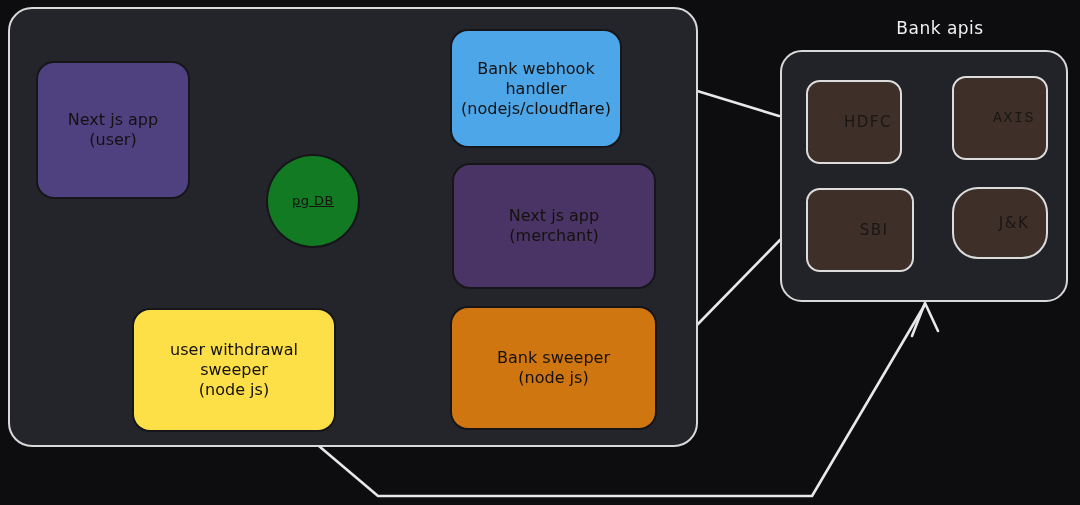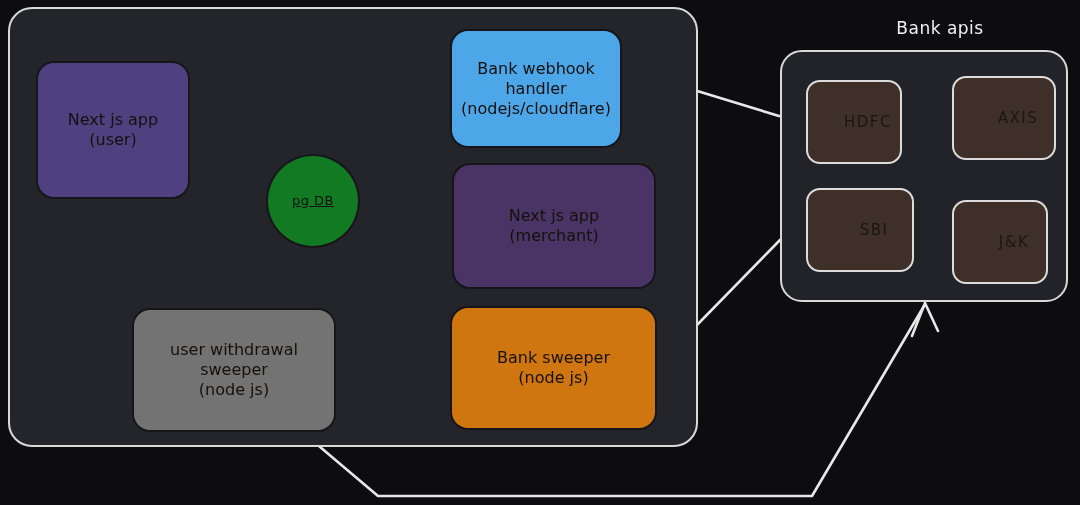--- a/index.html
+++ b/index.html
@@ -82,21 +82,21 @@
   .nx-merchant {
     left: 454px; top: 165px; width: 200px; height: 122px;
     background: #4a3466;
     border-radius: 16px;
     font-size: 16px;
     color: #15110c;
     box-shadow: 0 0 0 2px #16161a;
   }
   .withdrawal {
     left: 134px; top: 310px; width: 200px; height: 120px;
-    background: #737373;
+    background: #fde047;
     border-radius: 16px;
     font-size: 16px;
     box-shadow: 0 0 0 2px #16161a;
   }
   .bank-sweeper {
     left: 452px; top: 308px; width: 203px; height: 120px;
     background: #cf7611;
     border-radius: 16px;
     font-size: 16px;
     box-shadow: 0 0 0 2px #16161a;
@@ -106,23 +106,23 @@
     background: #127a22;
     border-radius: 50%;
     font-size: 13px;
     letter-spacing: .5px;
     box-shadow: 0 0 0 2px #16161a;
     z-index: 4;
     text-decoration: underline;
   }
 
   .hdfc { left: 806px; top: 80px; width: 96px; height: 84px; }
-  .axis { left: 952px; top: 76px; width: 104px; height: 84px; }
+  .axis { left: 952px; top: 76px; width: 96px; height: 84px; font-family: Liberation Mono, monospace; }
   .sbi  { left: 806px; top: 188px; width: 108px; height: 84px; }
-  .jk   { left: 952px; top: 200px; width: 96px; height: 84px; }
+  .jk   { left: 952px; top: 187px; width: 96px; height: 72px; border-radius: 26px; }
 </style>
 </head>
 <body>
 
 <div id="stage">
 
   <div class="container-box"></div>
 
   <div class="bank-panel"></div>
   <div class="bank-panel-title">Bank apis</div>

